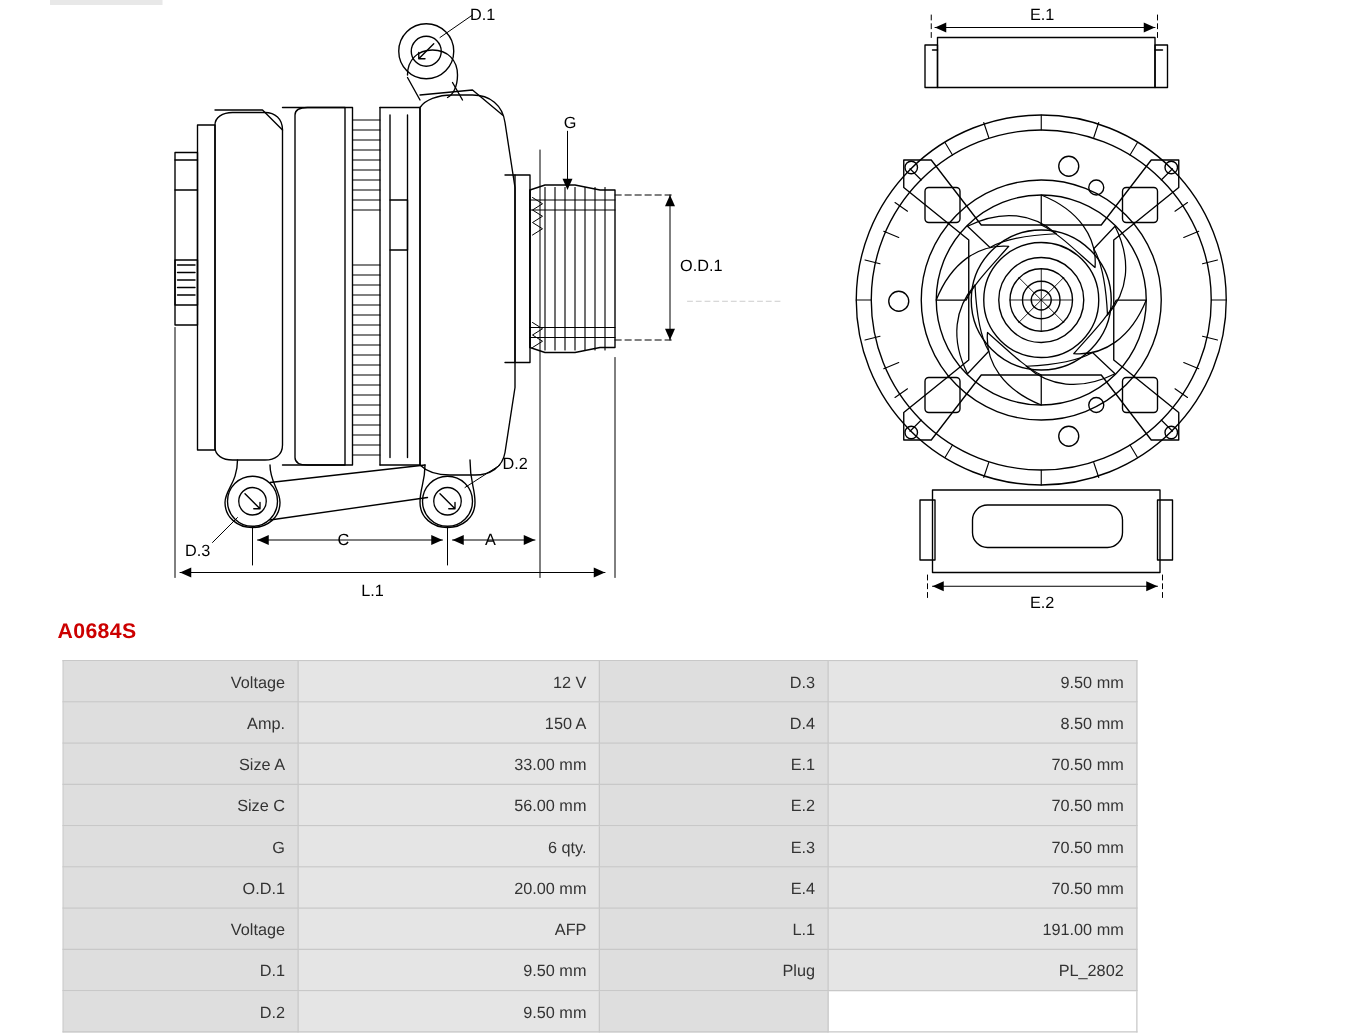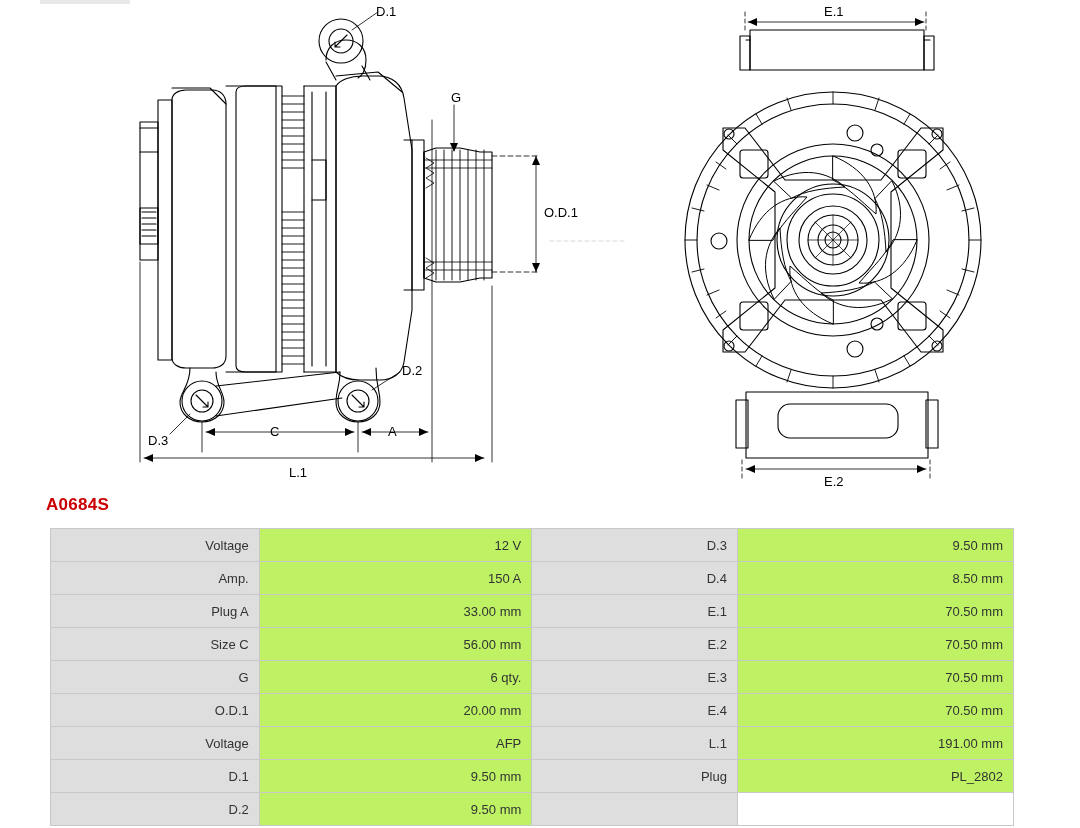--- a/index.html
+++ b/index.html
@@ -29,39 +29,39 @@
     color: #cc0000;
     font-size: 17px;
     font-weight: bold;
     letter-spacing: 0.3px;
   }
 
   .spec-table {
     position: absolute;
     left: 10px;
     top: 528px;
-    width: 964px;
+    width: 860px;
     border-collapse: collapse;
     font-size: 13px;
     color: #222;
   }
   .spec-table td {
     border: 1px solid #c8c8c8;
     height: 33px;
     padding: 0 10px;
     vertical-align: middle;
   }
   .spec-table td.label {
     background: #dedede;
     text-align: right;
     width: 240px;
     color: #333;
   }
   .spec-table td.value {
-    background: #bef264;
+    background: #e5e5e5;
     text-align: right;
     width: 320px;
     color: #333;
   }
   .spec-table td.blank {
     background: #dedede;
     border: 1px solid #c8c8c8;
   }
   .spec-table td.blank-value {
     background: #ffffff;
@@ -299,21 +299,21 @@
         <td class="label">D.3</td>
         <td class="value">9.50 mm</td>
       </tr>
       <tr>
         <td class="label">Amp.</td>
         <td class="value">150 A</td>
         <td class="label">D.4</td>
         <td class="value">8.50 mm</td>
       </tr>
       <tr>
-        <td class="label">Plug A</td>
+        <td class="label">Size A</td>
         <td class="value">33.00 mm</td>
         <td class="label">E.1</td>
         <td class="value">70.50 mm</td>
       </tr>
       <tr>
         <td class="label">Size C</td>
         <td class="value">56.00 mm</td>
         <td class="label">E.2</td>
         <td class="value">70.50 mm</td>
       </tr>

